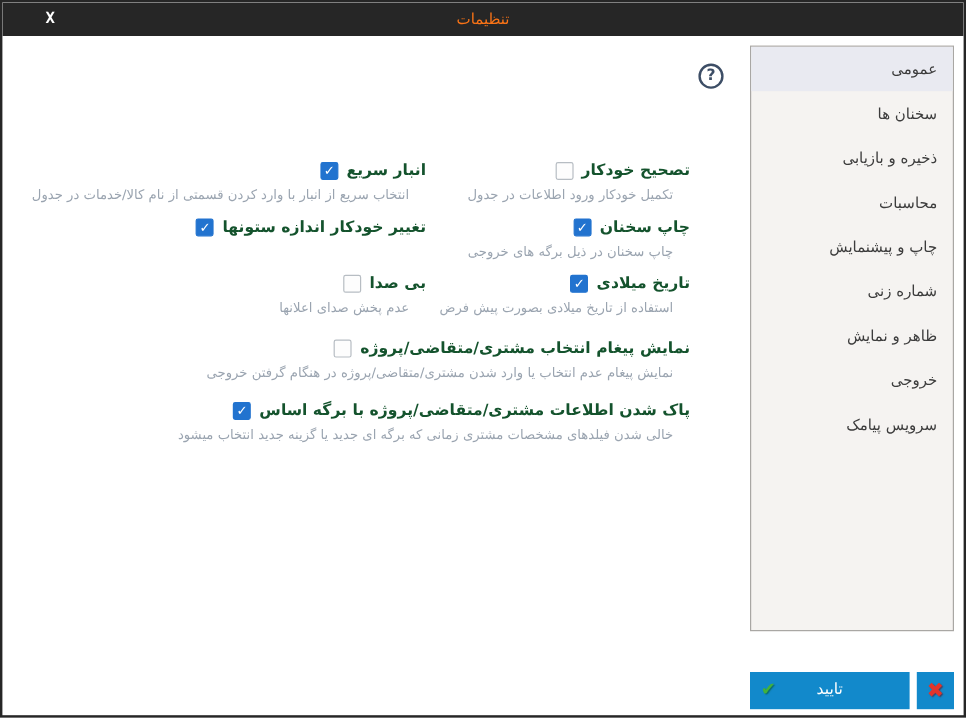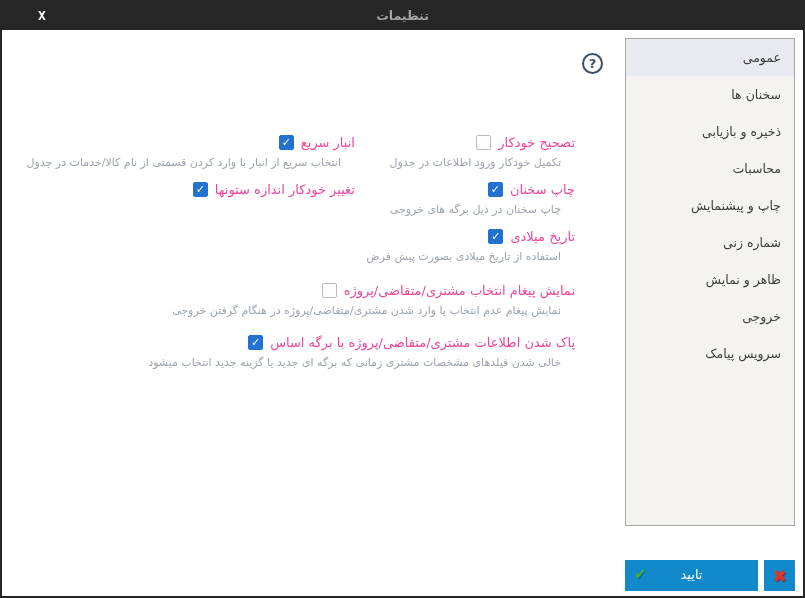--- a/index.html
+++ b/index.html
@@ -16,21 +16,21 @@
     overflow:hidden;
   }
   
   .titlebar {
     position:absolute; top:0; left:0; right:0; height:28px;
     background:#262626;
   }
   .titlebar .title {
     position:absolute; left:0; right:0; top:0; height:28px;
     line-height:28px; text-align:center;
-    color:#a3a3a3; font-size:12.5px; font-weight:bold;
+    color:#f97316; font-size:12.5px; font-weight:normal;
   }
   .titlebar .close {
     position:absolute; left:36px; top:0; height:28px; line-height:28px;
     color:#ffffff; font-size:13px; font-weight:bold; cursor:pointer;
     font-family:"DejaVu Sans Mono", monospace;
   }
   
   .help {
     position:absolute; top:51px; right:200px;
     width:21px; height:21px;
@@ -41,21 +41,21 @@
   }
   
   .setting { position:absolute; white-space:nowrap; }
   .setting.colA { right:228px; }
   .setting.colB { right:448px; }
   .setting .head {
     display:flex; align-items:center; gap:7px;
     height:20px;
   }
   .slabel {
-    font-size:13px; font-weight:400; color:#ec4899;
+    font-size:13px; font-weight:700; color:#14532d;
   }
   .cb {
     width:15px; height:15px; border-radius:2px;
     display:inline-flex; align-items:center; justify-content:center;
     font-size:11px; line-height:15px; color:#fff; cursor:pointer;
     flex:0 0 auto;
   }
   .cb.unchecked { background:#fdfdfd; border:1px solid #b7bdc3; }
   .cb.checked  { background:#2273cf; border:1px solid #2273cf; }
   .sdesc {
@@ -162,20 +162,27 @@
     <div class="sdesc">انتخاب سریع از انبار با وارد کردن قسمتی از نام کالا/خدمات در جدول</div>
   </div>
 
   <div class="setting colB" style="top:177px">
     <div class="head">
       <span class="slabel">تغییر خودکار اندازه ستونها</span>
       <span class="cb checked">✓</span>
     </div>
   </div>
 
+  <div class="setting colB" style="top:224px">
+    <div class="head">
+      <span class="slabel">بی صدا</span>
+      <span class="cb unchecked"></span>
+    </div>
+    <div class="sdesc">عدم پخش صدای اعلانها</div>
+  </div>
 
   <div class="sidebar">
     <div class="side-item selected">عمومی</div>
     <div class="side-item">سخنان ها</div>
     <div class="side-item">ذخیره و بازیابی</div>
     <div class="side-item">محاسبات</div>
     <div class="side-item">چاپ و پیشنمایش</div>
     <div class="side-item">شماره زنی</div>
     <div class="side-item">ظاهر و نمایش</div>
     <div class="side-item">خروجی</div>

